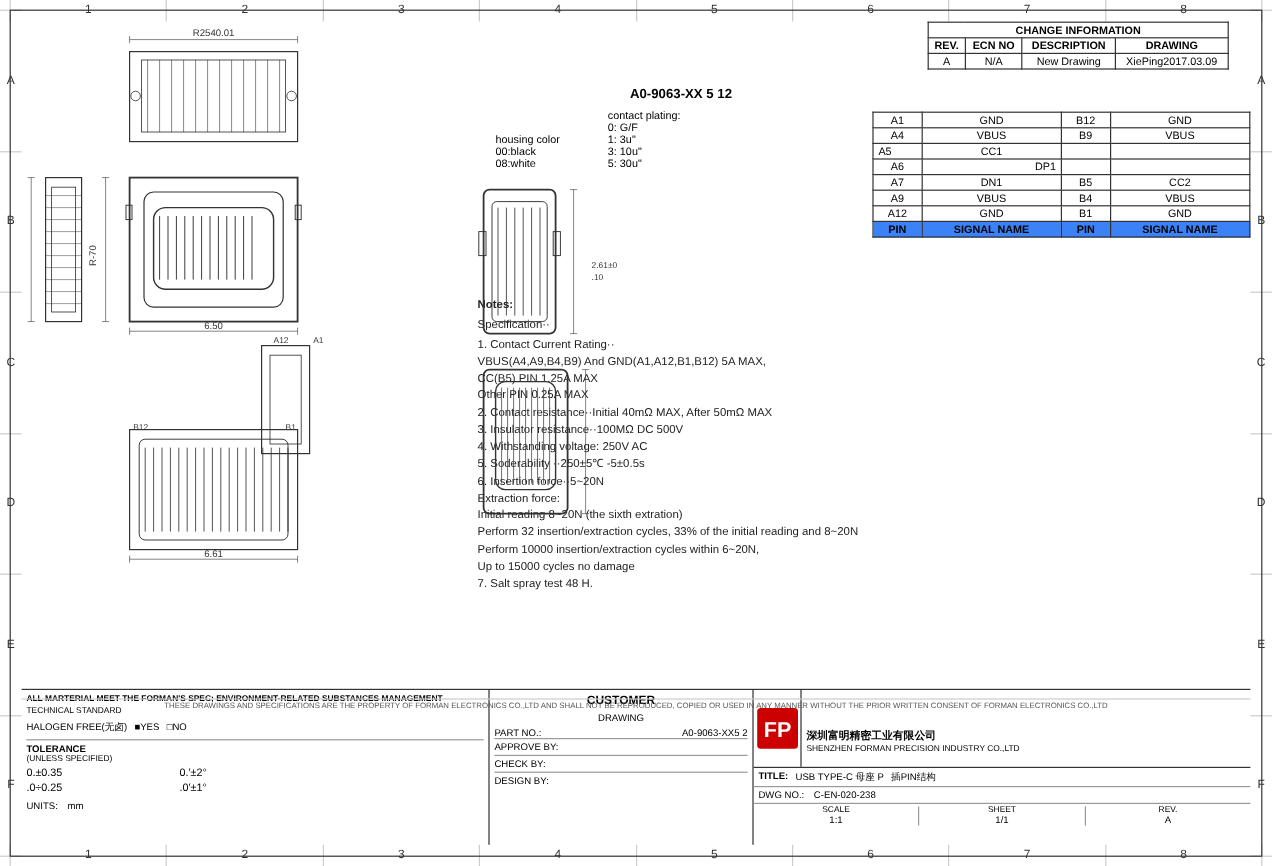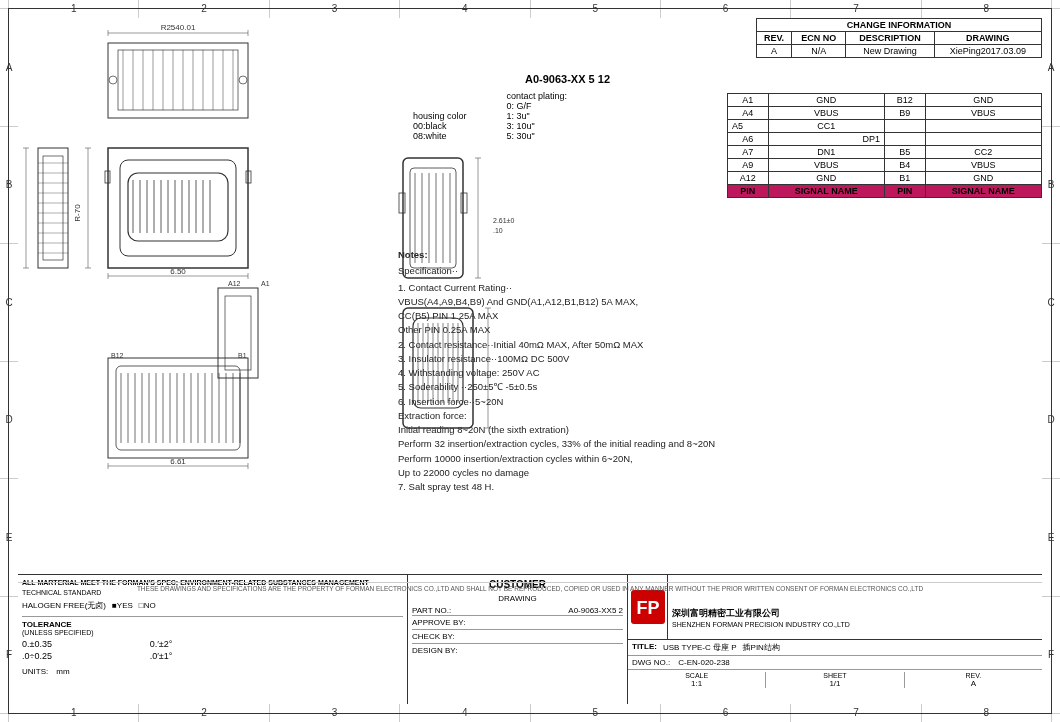--- a/index.html
+++ b/index.html
@@ -266,21 +266,21 @@
   <div class="row-marker">C</div>
   <div class="row-marker">D</div>
   <div class="row-marker">E</div>
   <div class="row-marker">F</div>
 </div>
 
 <div class="main-border"></div>
 
 <div class="content-area">
 
-  <div style="position:absolute; top:0; right:0; width:286px;">
+  <div style="position:absolute; top:0; right:18px; width:251px;">
     <table class="change-info-table">
       <tbody>
           <tr>
         <td colspan="4" class="change-info-header">CHANGE INFORMATION</td>
       </tr>
       <tr>
         <th>REV.</th>
         <th>ECN NO</th>
         <th>DESCRIPTION</th>
         <th>DRAWING</th>
@@ -333,21 +333,21 @@
         <td style="border:1px solid #333; padding:1px 4px; text-align:center; font-size:9px;">VBUS</td>
         <td style="border:1px solid #333; padding:1px 4px; text-align:center; font-size:9px;">B4</td>
         <td style="border:1px solid #333; padding:1px 4px; text-align:center; font-size:9px;">VBUS</td>
       </tr>
       <tr>
         <td style="border:1px solid #333; padding:1px 4px; text-align:center; font-size:9px;">A12</td>
         <td style="border:1px solid #333; padding:1px 4px; text-align:center; font-size:9px;">GND</td>
         <td style="border:1px solid #333; padding:1px 4px; text-align:center; font-size:9px;">B1</td>
         <td style="border:1px solid #333; padding:1px 4px; text-align:center; font-size:9px;">GND</td>
       </tr>
-      <tr style="background:#be185d;">
+      <tr style="background:#3b82f6;">
         <td style="border:1px solid #333; padding:1px 4px; text-align:center; font-size:9px; font-weight:bold;">PIN</td>
         <td style="border:1px solid #333; padding:1px 4px; text-align:center; font-size:9px; font-weight:bold;">SIGNAL NAME</td>
         <td style="border:1px solid #333; padding:1px 4px; text-align:center; font-size:9px; font-weight:bold;">PIN</td>
         <td style="border:1px solid #333; padding:1px 4px; text-align:center; font-size:9px; font-weight:bold;">SIGNAL NAME</td>
       </tr>
     </tbody>
       </table>
   </div>
 
   <div style="position:absolute; top:55px; left:395px; font-size:10px; right:320px;">
@@ -379,21 +379,21 @@
     <div>   Other PIN 0.25A MAX</div>
     <div>2. Contact resistance··Initial 40mΩ MAX, After 50mΩ MAX</div>
     <div>3. Insulator resistance··100MΩ  DC 500V</div>
     <div>4. Withstanding voltage: 250V AC</div>
     <div>5. Soderability ··250±5℃ -5±0.5s</div>
     <div>6. Insertion force··5~20N</div>
     <div>   Extraction force:</div>
     <div>   Initial reading 8~20N (the sixth extration)</div>
     <div>   Perform 32 insertion/extraction cycles, 33% of the initial reading and 8~20N</div>
     <div>   Perform 10000 insertion/extraction cycles within 6~20N,</div>
-    <div>   Up to 22000 cycles no damage</div>
+    <div>   Up to 15000 cycles no damage</div>
     <div>7. Salt spray test 48 H.</div>
   </div>
 
   <div style="position:absolute; top:0; left:0; width:375px; bottom:130px;">
     <svg viewBox="0 0 375 480" width="375" height="480" style="font-family:Arial,sans-serif;">
 
       <rect x="90" y="25" width="140" height="75" fill="none" stroke="#333" stroke-width="1"></rect>
 
       <rect x="100" y="32" width="120" height="60" fill="none" stroke="#333" stroke-width="0.7"></rect>
 

